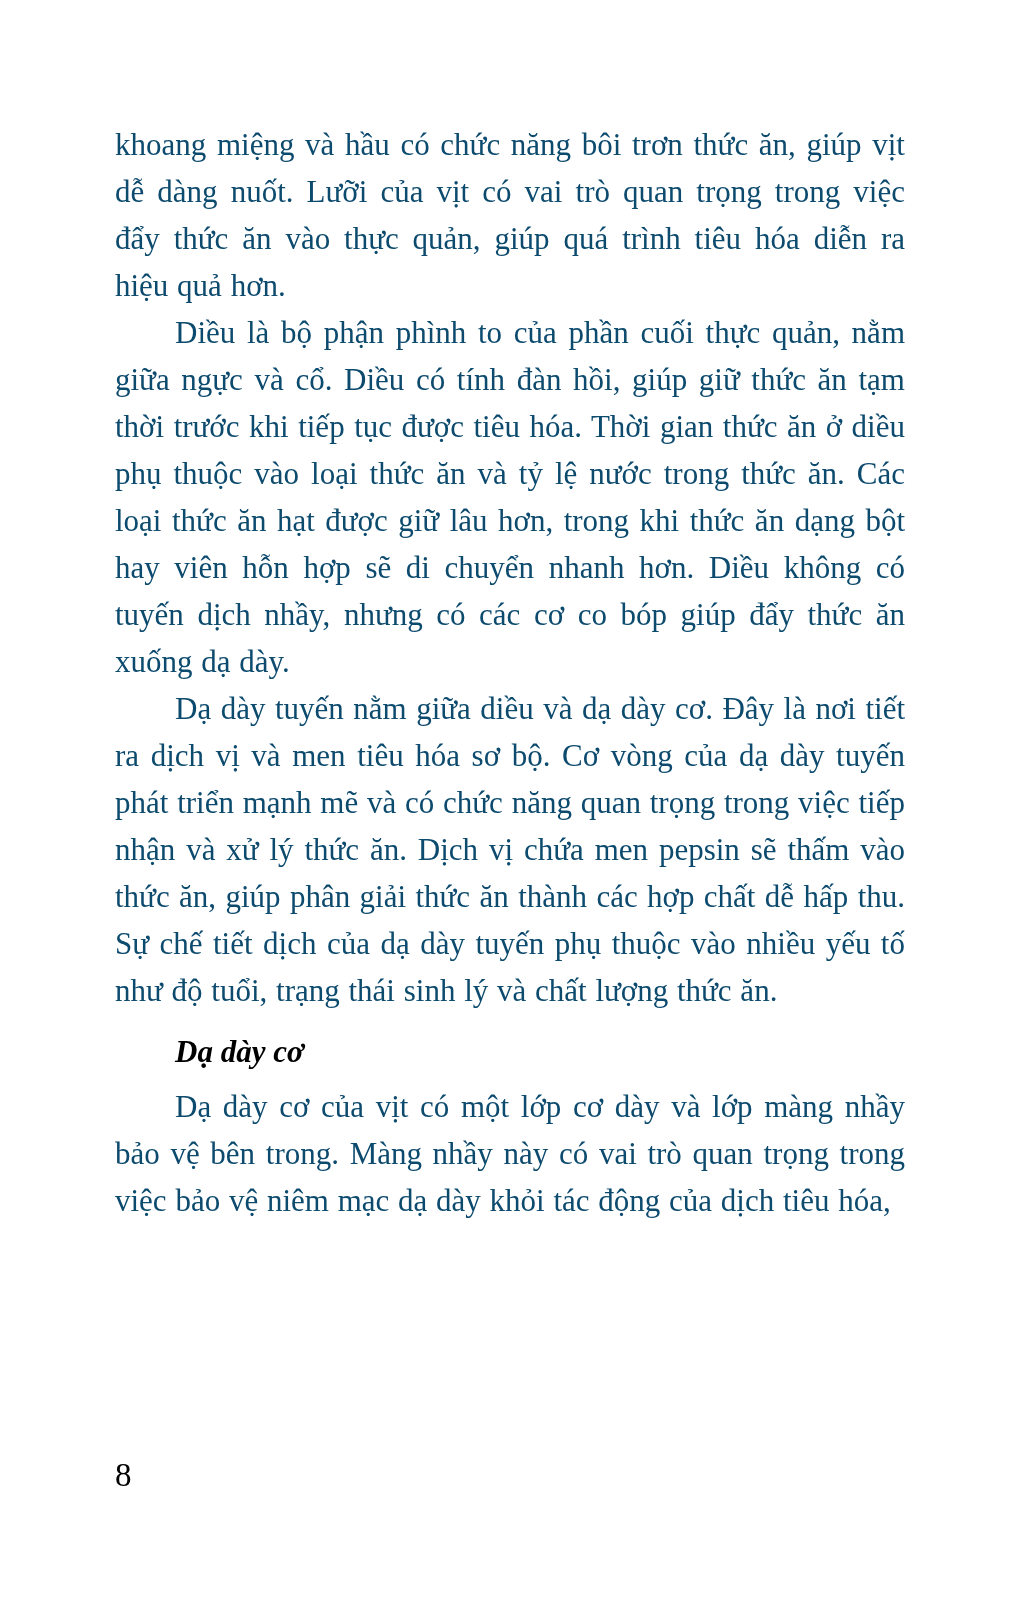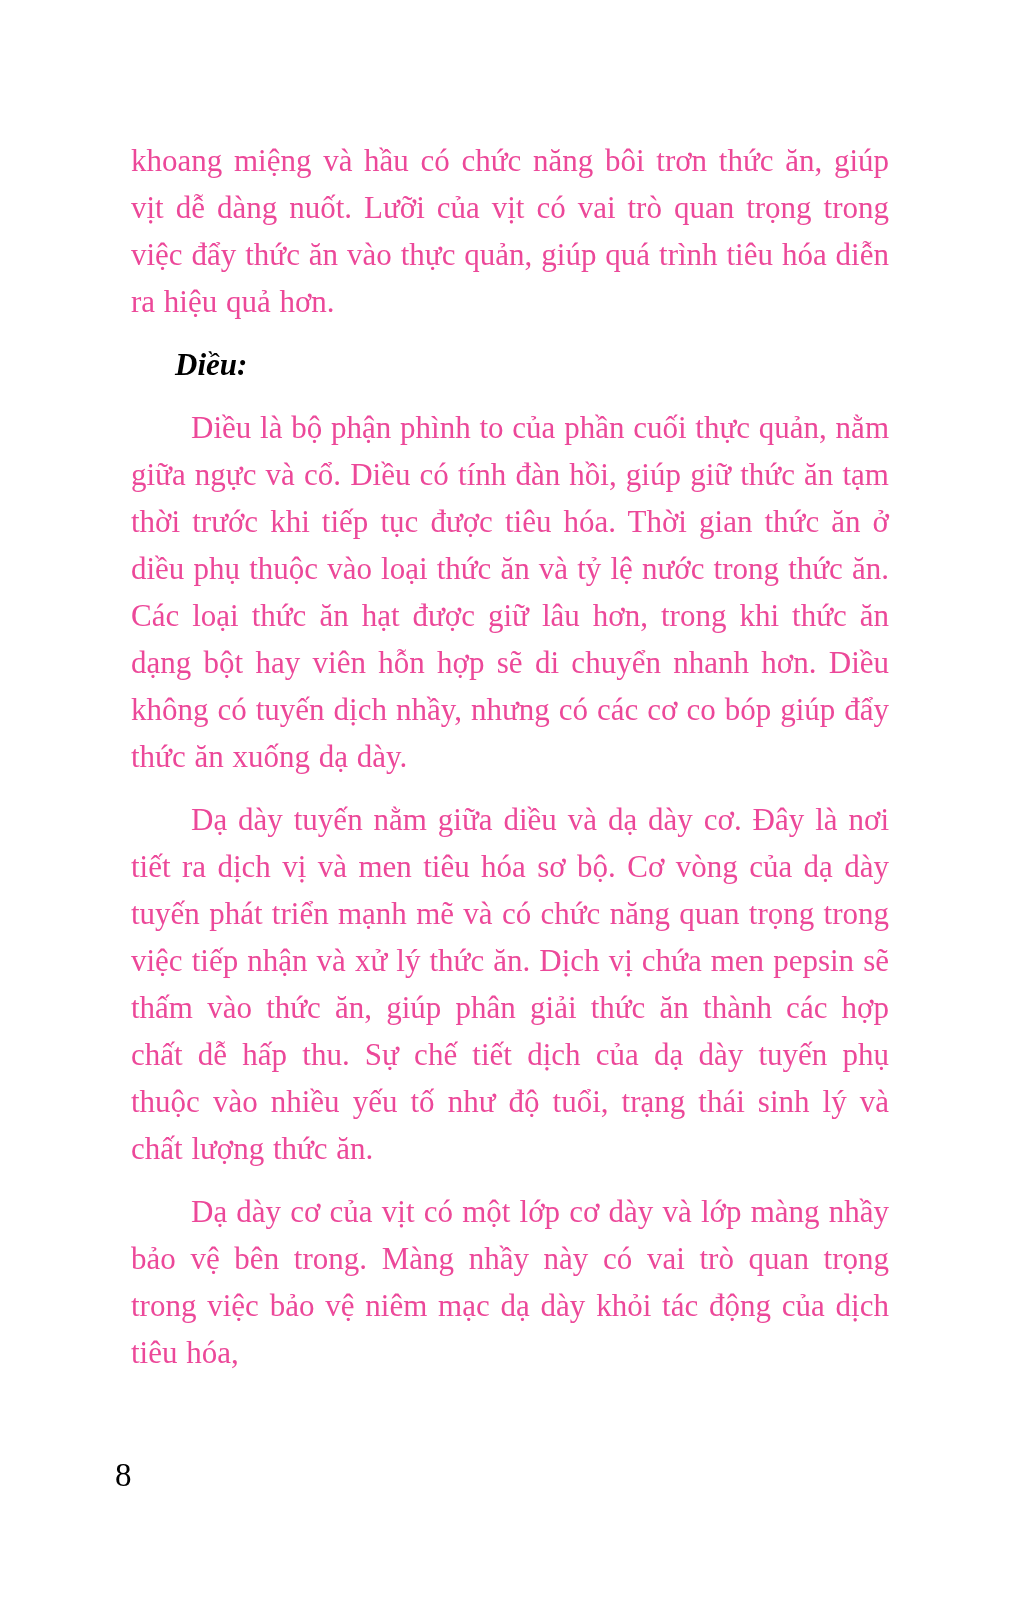--- a/index.html
+++ b/index.html
@@ -18,28 +18,28 @@
     font-family: "Liberation Serif", "DejaVu Serif", serif;
     overflow: hidden;
   }
   .content {
     position: absolute;
     top: 121px;
     left: 115px;
     width: 790px;
   }
   .body-para {
-    margin: 16px;
+    margin: 0;
     font-size: 31px;
     line-height: 47px;
     text-align: justify;
     text-align-last: left;
     text-indent: 60px;
     word-spacing: 1px;
-    color: #ec4899;
+    color: #0c4a6e;
   }
   .body-para.no-indent {
     text-indent: 0;
   }
   .section-heading {
     margin: 14px 0 8px 0;
     font-size: 31px;
     line-height: 47px;
     font-weight: bold;
     font-style: italic;
@@ -56,26 +56,26 @@
   }
 </style>
 </head>
 <body>
 
 <div class="page">
   <div class="content">
 
     <p class="body-para no-indent">khoang miệng và hầu có chức năng bôi trơn thức ăn, giúp vịt dễ dàng nuốt. Lưỡi của vịt có vai trò quan trọng trong việc đẩy thức ăn vào thực quản, giúp quá trình tiêu hóa diễn ra hiệu quả hơn.</p>
 
-    <h3 class="section-heading">Diều:</h3>
 
     <p class="body-para">Diều là bộ phận phình to của phần cuối thực quản, nằm giữa ngực và cổ. Diều có tính đàn hồi, giúp giữ thức ăn tạm thời trước khi tiếp tục được tiêu hóa. Thời gian thức ăn ở diều phụ thuộc vào loại thức ăn và tỷ lệ nước trong thức ăn. Các loại thức ăn hạt được giữ lâu hơn, trong khi thức ăn dạng bột hay viên hỗn hợp sẽ di chuyển nhanh hơn. Diều không có tuyến dịch nhầy, nhưng có các cơ co bóp giúp đẩy thức ăn xuống dạ dày.</p>
 
 
     <p class="body-para">Dạ dày tuyến nằm giữa diều và dạ dày cơ. Đây là nơi tiết ra dịch vị và men tiêu hóa sơ bộ. Cơ vòng của dạ dày tuyến phát triển mạnh mẽ và có chức năng quan trọng trong việc tiếp nhận và xử lý thức ăn. Dịch vị chứa men pepsin sẽ thấm vào thức ăn, giúp phân giải thức ăn thành các hợp chất dễ hấp thu. Sự chế tiết dịch của dạ dày tuyến phụ thuộc vào nhiều yếu tố như độ tuổi, trạng thái sinh lý và chất lượng thức ăn.</p>
 
+    <h3 class="section-heading">Dạ dày cơ</h3>
 
     <p class="body-para">Dạ dày cơ của vịt có một lớp cơ dày và lớp màng nhầy bảo vệ bên trong. Màng nhầy này có vai trò quan trọng trong việc bảo vệ niêm mạc dạ dày khỏi tác động của dịch tiêu hóa,</p>
 
   </div>
 
   <div class="page-number">8</div>
 </div>
 
 </body></html>

